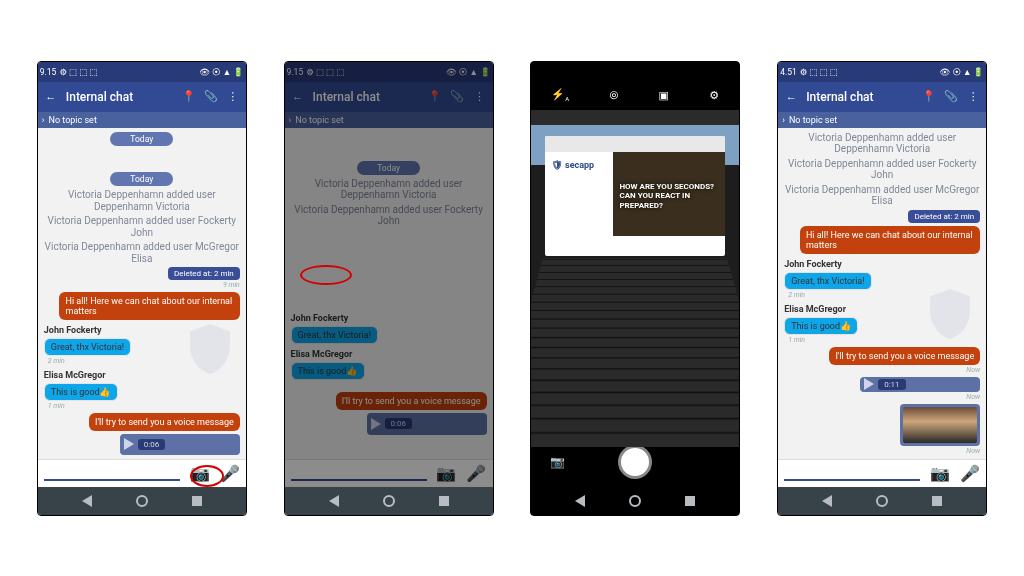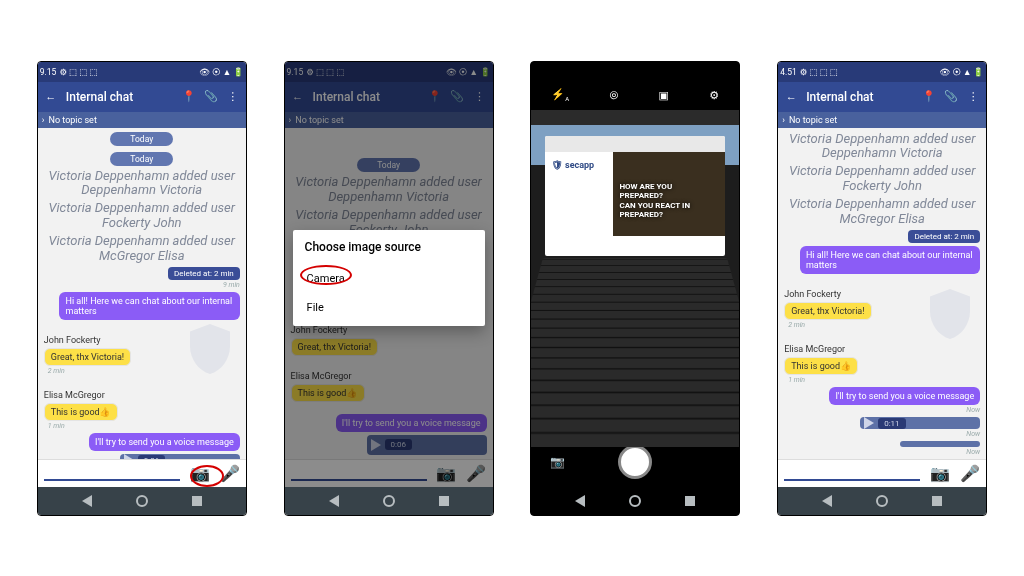--- a/index.html
+++ b/index.html
@@ -11,26 +11,26 @@
   .statusbar { background:#283a78; color:#fff; font-size:8.5px; display:flex; justify-content:space-between; align-items:center; padding:2px 2px; height:20px; }
   .sb-left,.sb-right{display:flex;gap:3px;align-items:center}
   .appbar { background:#324a93; color:#fff; display:flex; align-items:center; padding:4px 6px; height:30px; gap:8px; }
   .appbar .title{font-size:12px;font-weight:500;flex:1}
   .appbar .ico{width:14px;display:flex;justify-content:center;font-size:11px}
   .topicbar{background:#49619d;color:#fff;font-size:9px;display:flex;align-items:center;height:16px;padding:0 4px;gap:4px}
   .content{flex:1;background:#f2f2f2;position:relative;overflow:hidden;font-size:9px;color:#333}
   .inner{padding:4px 6px;display:flex;flex-direction:column;gap:3px;height:100%}
   .watermark{position:absolute;right:6px;bottom:75px;width:60px;height:70px;opacity:.08;display:flex;align-items:center;justify-content:center}
   .pill{background:#6176b0;color:#fff;border-radius:10px;font-size:8.5px;padding:2px 20px;align-self:center}
-  .sysnote{color:#808898;font-size:13px;text-align:center;font-style:italic;line-height:1.15}
+  .sysnote{color:#808898;font-size:10px;text-align:center;line-height:1.15}
   .delat{align-self:flex-end;background:#3a4d97;color:#fff;border-radius:4px;font-size:8px;padding:2px 6px}
   .timestamp{font-size:7px;color:#9aa;text-align:right;font-style:italic;margin-top:-2px}
-  .bubble-out{align-self:flex-end;background:#8b5cf6;color:#fff;border-radius:6px;padding:4px 6px;max-width:92%;font-size:9px}
-  .sender{font-weight:400;font-size:9px;margin-top:12px}
-  .bubble-in{align-self:flex-start;background:#fde047;border-radius:6px;padding:3px 6px;font-size:9px;border:1px solid #e4e4e4}
+  .bubble-out{align-self:flex-end;background:#c2410c;color:#fff;border-radius:6px;padding:4px 6px;max-width:92%;font-size:9px}
+  .sender{font-weight:700;font-size:9px;margin-top:2px}
+  .bubble-in{align-self:flex-start;background:#0ea5e9;border-radius:6px;padding:3px 6px;font-size:9px;border:1px solid #e4e4e4}
   .voice{align-self:flex-end;background:#5d71a7;border-radius:4px;width:120px;height:22px;display:flex;align-items:center;padding:0 4px;gap:4px}
   .voice .play{width:0;height:0;border-left:10px solid #cfd5e8;border-top:6px solid transparent;border-bottom:6px solid transparent}
   .voice .dur{background:#2a3a75;color:#cfd5e8;border-radius:3px;font-size:8px;padding:1px 6px}
   .imgmsg{align-self:flex-end;background:#5d71a7;border-radius:4px;width:80px;height:55px;padding:3px}
   .imgmsg .thumb{background:linear-gradient(180deg,#6a4b3a 0%,#cda77a 40%,#2a2a2a 100%);width:100%;height:100%;border-radius:2px}
   .inputbar{height:28px;display:flex;align-items:center;padding:0 6px;gap:10px;border-top:1px solid #ddd;background:#fff}
   .inputbar .field{flex:1;border-bottom:2px solid #324a93;height:16px}
   .navbar{height:28px;background:#374249;display:flex;justify-content:space-evenly;align-items:center}
   .nav-tri{width:0;height:0;border-right:10px solid #b7bdc0;border-top:6px solid transparent;border-bottom:6px solid transparent}
   .nav-circ{width:12px;height:12px;border:2px solid #b7bdc0;border-radius:50%}
@@ -162,46 +162,41 @@
     <div class="field"></div>
     <span style="color:#666">📷</span>
     <span style="color:#666">🎤</span>
   </div>
   <div class="navbar">
     <div class="nav-tri"></div>
       <div class="nav-circ"></div>
       <div class="nav-sq"></div>
   </div>
   <div class="dim" style="bottom:28px"></div>
-  <div class="dialog">
-    <div class="dtitle">Choose image source</div>
-    <div class="dopt">Camera</div>
-    <div class="dopt">File</div>
-  </div>
   <div class="red-ring" style="width:52px;height:20px;top:203px;left:15px"></div>
 </div>
 
 <div class="phone" style="background:#000">
   <div class="statusbar" style="background:#000">
       <div></div>
       <div></div>
     </div>
   <div class="cam-top">
     <span>⚡<sub style="font-size:6px">A</sub></span>
     <span>⦾</span>
     <span>▣</span>
     <span>⚙</span>
   </div>
   <div class="cam-view">
     <div class="laptop-screen">
       <div class="ls-top"></div>
       <div class="ls-body">
         <div class="ls-logo">🛡 secapp</div>
         <div class="ls-hero">
-          <div>HOW ARE YOU PREPARED?</div>
+          <div>HOW ARE YOU SECONDS?</div>
           <div>CAN YOU REACT IN PREPARED?</div>
         </div>
       </div>
     </div>
     <div class="keyboard"></div>
   </div>
   <div class="cam-bot">
     <div class="cam-mode">◉</div>
     <div class="cam-row">
       <div class="thumb-btn">📷</div>

